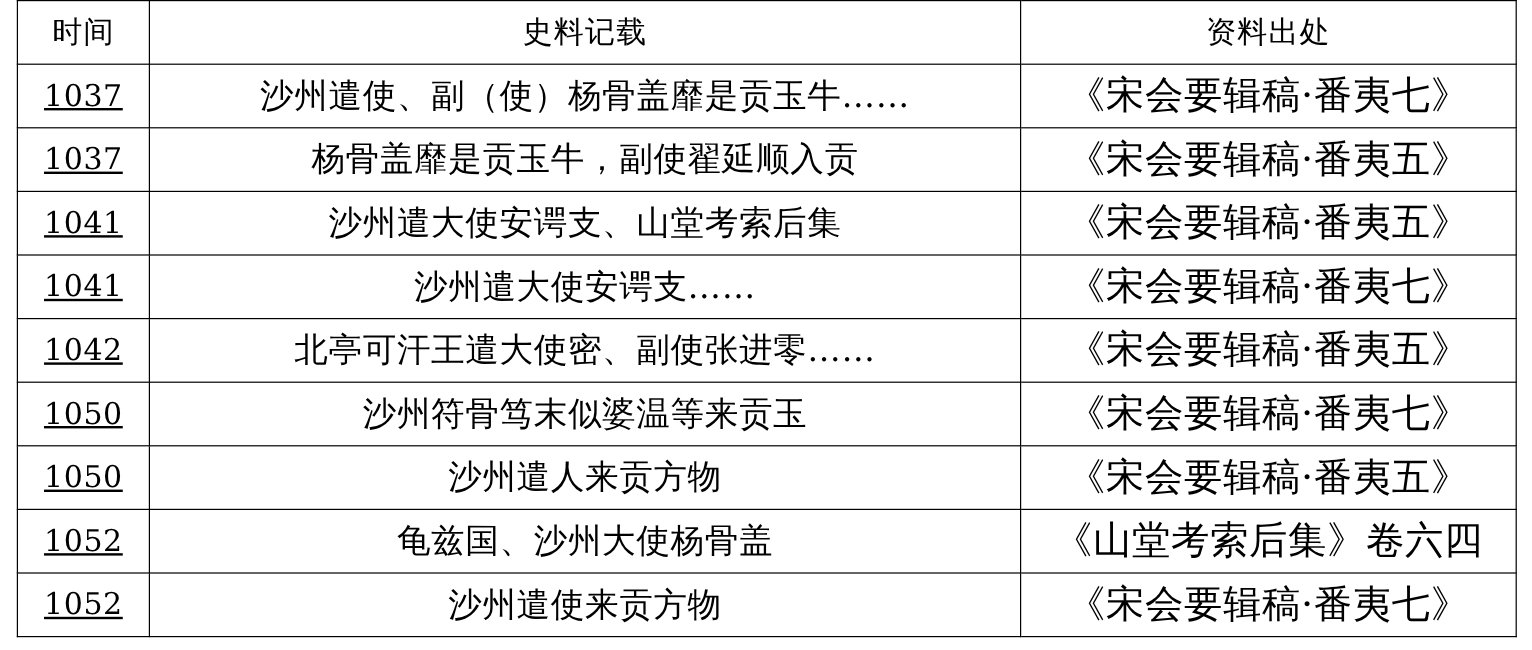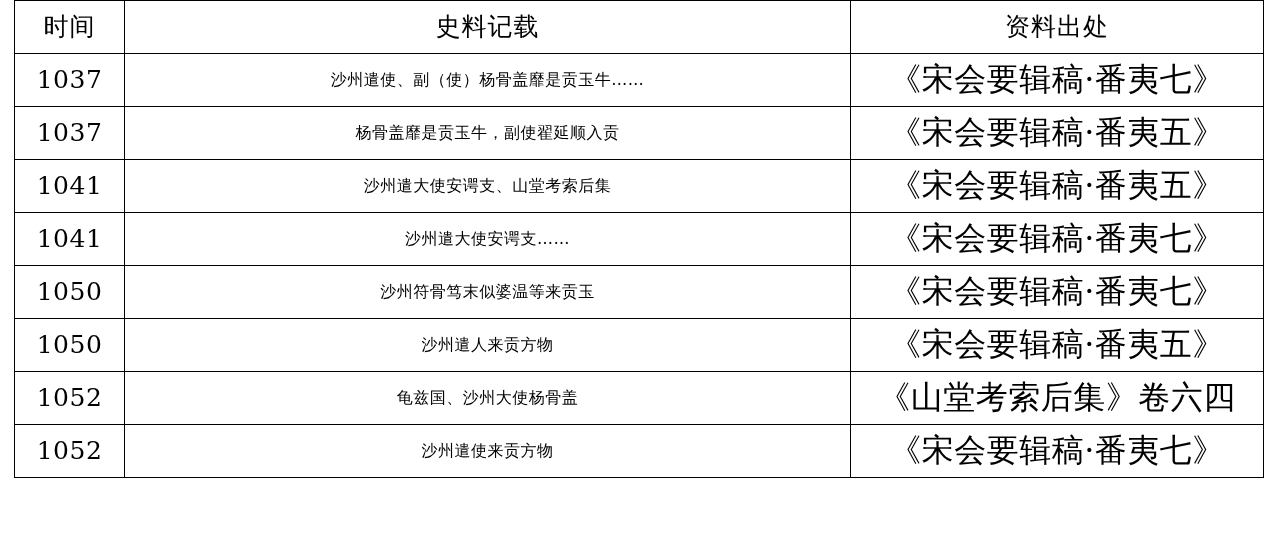--- a/index.html
+++ b/index.html
@@ -41,23 +41,24 @@
     white-space: nowrap;
     overflow: hidden;
   }
   table.history-table thead th {
     font-size: 25px;
     letter-spacing: 1px;
   }
   td.cell-time {
     font-size: 25px;
     letter-spacing: 0.5px;
+    text-decoration: underline;
   }
   td.cell-record {
-    font-size: 16px;
+    font-size: 28px;
     letter-spacing: 0.5px;
   }
   td.cell-source {
     font-size: 32px;
     letter-spacing: 0.5px;
   }
 </style>
 </head>
 <body>
 
@@ -90,20 +91,25 @@
         <td class="cell-time">1041</td>
         <td class="cell-record">沙州遣大使安谔支、山堂考索后集</td>
         <td class="cell-source">《宋会要辑稿·番夷五》</td>
       </tr>
       <tr>
         <td class="cell-time">1041</td>
         <td class="cell-record">沙州遣大使安谔支……</td>
         <td class="cell-source">《宋会要辑稿·番夷七》</td>
       </tr>
       <tr>
+        <td class="cell-time">1042</td>
+        <td class="cell-record">北亭可汗王遣大使密、副使张进零……</td>
+        <td class="cell-source">《宋会要辑稿·番夷五》</td>
+      </tr>
+      <tr>
         <td class="cell-time">1050</td>
         <td class="cell-record">沙州符骨笃末似婆温等来贡玉</td>
         <td class="cell-source">《宋会要辑稿·番夷七》</td>
       </tr>
       <tr>
         <td class="cell-time">1050</td>
         <td class="cell-record">沙州遣人来贡方物</td>
         <td class="cell-source">《宋会要辑稿·番夷五》</td>
       </tr>
       <tr>

